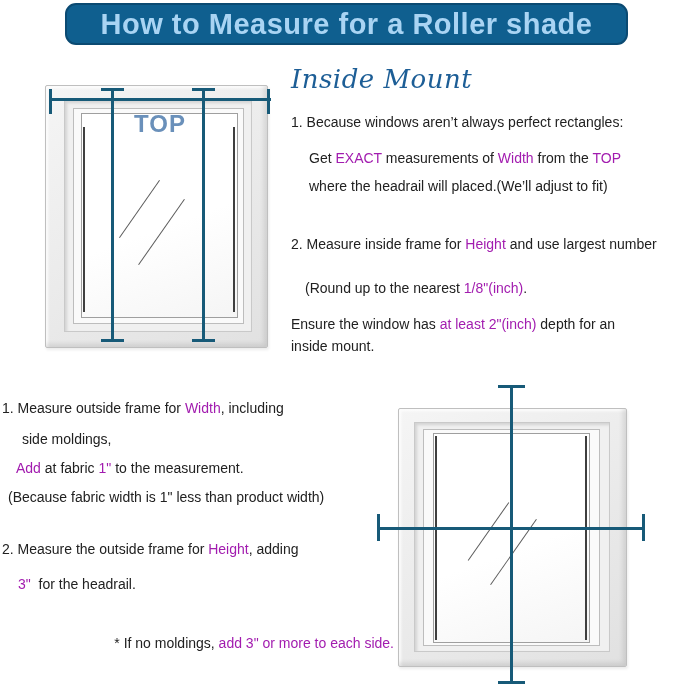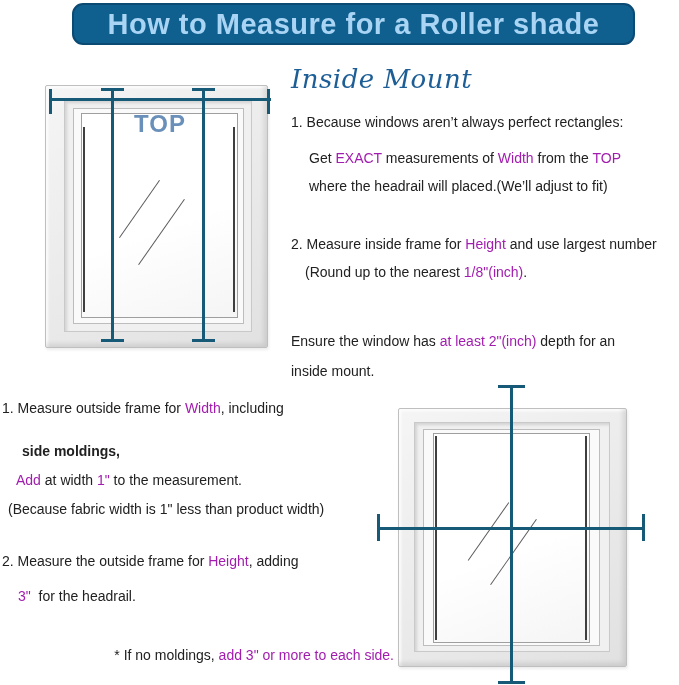--- a/index.html
+++ b/index.html
@@ -1,20 +1,20 @@
 <!DOCTYPE html>
 <html style="--banner-bg: #0f5f8f; --banner-border: #0b4a72; --banner-text: #a9d4f3; --heading: #1d5e96; --body: #212121; --purple: #a21caf; --measure: #175a78; --top-label: #6a90ba;"><head>
 <meta charset="utf-8">
 <style>
   html,body{margin:0;padding:0;background:#ffffff;}
   .canvas{position:relative;width:679px;height:685px;background:#ffffff;overflow:hidden;
           font-family:"Liberation Sans",sans-serif;}
 
   
-  .banner{position:absolute;left:72px;top:3px;width:559px;height:38px;
+  .banner{position:absolute;left:65px;top:3px;width:559px;height:38px;
           background:var(--banner-bg,#0f5f8f);border:2px solid var(--banner-border,#0b4a72);
           border-radius:11px;display:flex;align-items:center;justify-content:center;}
   .banner span{font-size:29px;font-weight:bold;color:var(--banner-text,#a9d4f3);letter-spacing:.5px;}
 
   
   .window{position:absolute;}
   .win-left{left:45px;top:85px;width:223px;height:263px;}
   .win-right{left:398px;top:408px;width:229px;height:259px;}
   .w-b1{position:absolute;inset:0;background:linear-gradient(145deg,#f5f5f5,#e1e1e1);
         border:1px solid #bfbfbf;border-radius:2px;
@@ -98,31 +98,31 @@
   <div class="m mv2ct"></div>
   <div class="m mv2cb"></div>
 
   <div class="textblock tb-inside">
     <div class="heading">Inside Mount</div>
     <div>
         <div class="tline" style="margin-top: 18px; padding-left: 0px;"><span>1. Because windows aren’t always perfect rectangles:</span></div>
         <div class="tline" style="margin-top: 16px; padding-left: 18px;"><span>Get </span><span class="hl">EXACT</span><span> measurements of </span><span class="hl">Width</span><span> from the </span><span class="hl">TOP</span></div>
         <div class="tline" style="margin-top: 8px; padding-left: 18px;"><span>where the headrail will placed.(We’ll adjust to fit)</span></div>
         <div class="tline" style="margin-top: 38px; padding-left: 0px;"><span>2. Measure inside frame for </span><span class="hl">Height</span><span> and use largest number</span></div>
-        <div class="tline" style="margin-top: 8px; padding-left: 14px;"><span>(Round up to the nearest </span><span class="hl">1/8"(inch)</span><span>.</span></div>
-        <div class="tline" style="margin-top: 49px; padding-left: 0px;"><span>Ensure the window has </span><span class="hl">at least 2"(inch)</span><span> depth for an</span></div>
-        <div class="tline" style="margin-top: 10px; padding-left: 0px;"><span>inside mount.</span></div>
+        <div class="tline" style="margin-top: 24px; padding-left: 14px;"><span>(Round up to the nearest </span><span class="hl">1/8"(inch)</span><span>.</span></div>
+        <div class="tline" style="margin-top: 16px; padding-left: 0px;"><span>Ensure the window has </span><span class="hl">at least 2"(inch)</span><span> depth for an</span></div>
+        <div class="tline" style="margin-top: 2px; padding-left: 0px;"><span>inside mount.</span></div>
       </div>
   </div>
 
   <div class="textblock tb-outside">
     <div>
         <div class="tline" style="margin-top: 13px; padding-left: 0px;"><span>1. Measure outside frame for </span><span class="hl">Width</span><span>, including</span></div>
-        <div class="tline" style="margin-top: 23px; padding-left: 20px; font-weight: bold;"><span>side moldings,</span></div>
-        <div class="tline" style="margin-top: 9px; padding-left: 14px;"><span class="hl">Add</span><span> at width </span><span class="hl">1"</span><span> to the measurement.</span></div>
+        <div class="tline" style="margin-top: 11px; padding-left: 20px;"><span>side moldings,</span></div>
+        <div class="tline" style="margin-top: 9px; padding-left: 14px;"><span class="hl">Add</span><span> at fabric </span><span class="hl">1"</span><span> to the measurement.</span></div>
         <div class="tline" style="margin-top: 9px; padding-left: 6px;"><span>(Because fabric width is 1" less than product width)</span></div>
         <div class="tline" style="margin-top: 32px; padding-left: 0px;"><span>2. Measure the outside frame for </span><span class="hl">Height</span><span>, adding</span></div>
         <div class="tline" style="margin-top: 15px; padding-left: 16px;"><span class="hl">3"</span><span>  for the headrail.</span></div>
         <div class="tline" style="margin-top: 39px; padding-left: 0px; text-align: right;"><span>* If no moldings, </span><span class="hl">add 3" or more to each side.</span></div>
       </div>
   </div>
 
   <div class="window win-right">
     <div class="w-b1"></div>
     <div class="w-b2"></div>

